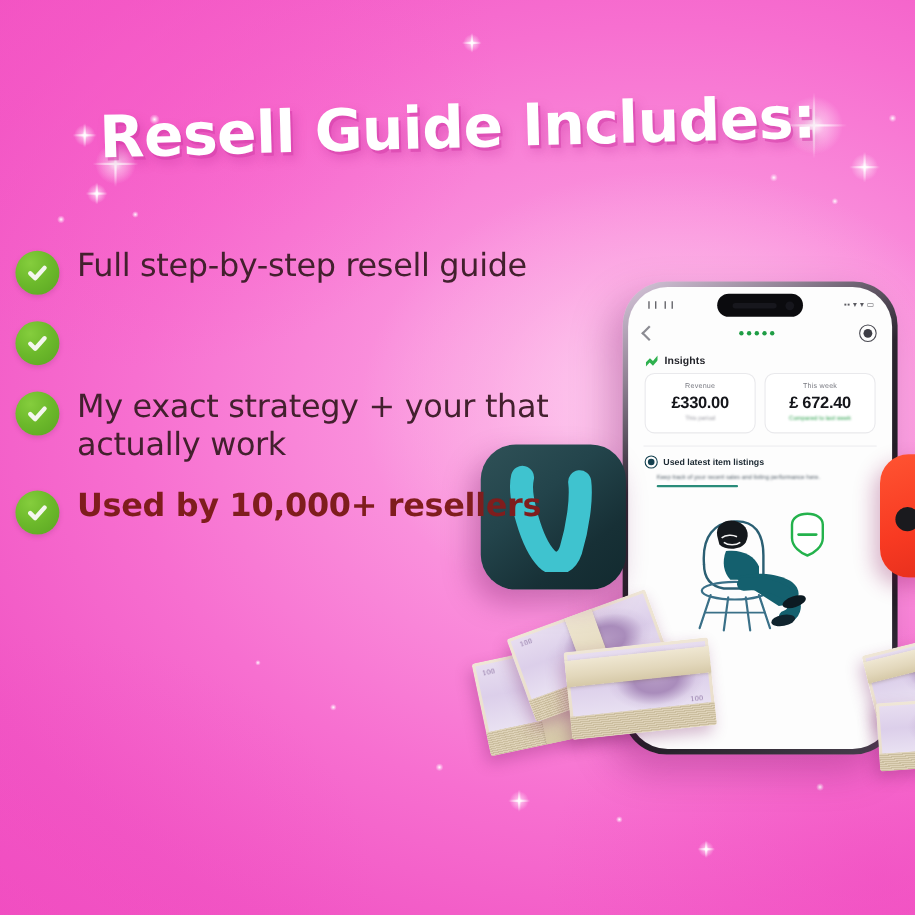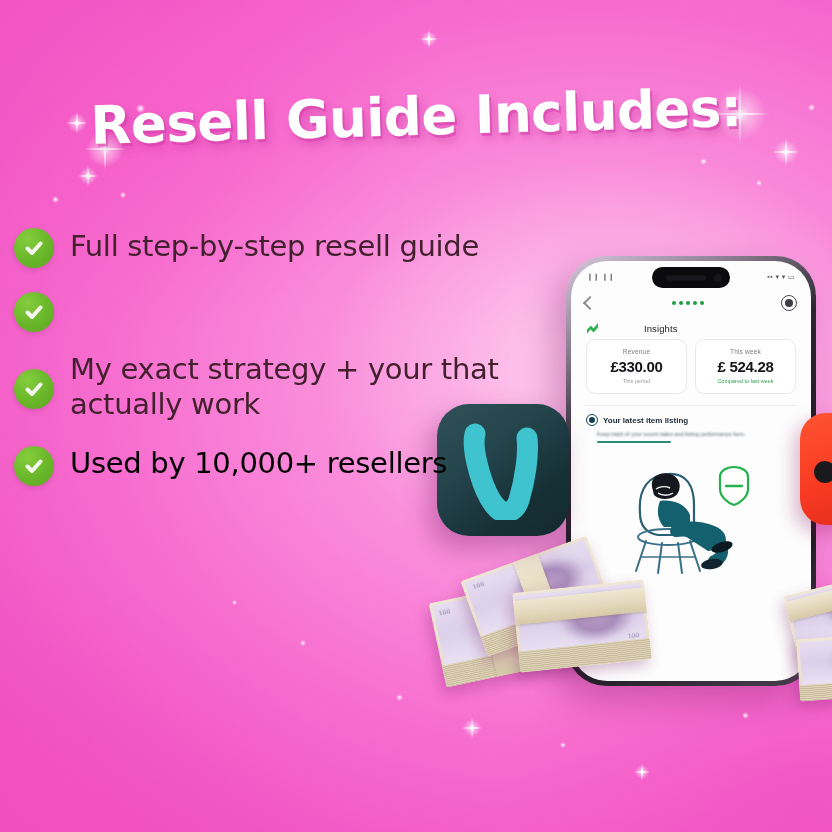--- a/index.html
+++ b/index.html
@@ -72,42 +72,42 @@
   }
 
   
   .bullets {
     position:absolute;
     left:14px; top:224px;
     width:520px;
   }
   .bullet-row {
     display:flex;
-    align-items:center;
+    align-items:flex-start;
     margin-bottom:20px;
   }
   .check {
     flex:0 0 auto;
     width:40px; height:40px;
     margin-right:16px;
     margin-top:4px;
     border-radius:50%;
     background:radial-gradient(circle at 34% 28%, #85cd3d 0%, #6cb92b 48%, #5aa522 100%);
     box-shadow:0 2px 5px rgba(120,40,100,0.22);
     display:flex; align-items:center; justify-content:center;
   }
   .check svg { display:block; }
   .bullet-text {
     font-size:29px;
     line-height:1.2;
     color:#43202e;
     font-family:"DejaVu Sans", sans-serif;
     letter-spacing:-0.3px;
   }
-  .bullet-row.strong .bullet-text { font-weight:normal; color:#000000; }
+  .bullet-row.strong .bullet-text { font-weight:bold; color:#7f1d1d; }
 
   
   .phone {
     position:absolute;
     left:566px; top:256px;
     width:250px; height:430px;
     border-radius:40px;
     background:linear-gradient(150deg,#d9c9dd 0%, #8f8193 16%, #2c2630 34%, #1b171e 70%, #4a4150 100%);
     padding:5px;
     box-shadow:-12px 14px 34px rgba(130,25,105,0.35);
@@ -176,22 +176,22 @@
   .insights-row {
     display:flex; align-items:center; gap:6px;
     padding:8px 16px 5px 16px;
   }
   .insights-ico {
     width:11px; height:11px;
     background:#2fb14f;
     clip-path:polygon(0% 60%, 35% 25%, 60% 48%, 100% 0%, 100% 40%, 60% 86%, 33% 60%, 0% 95%);
   }
   .insights-label {
-    font-size:9.5px; font-weight:normal; color:#23242a;
-    filter:blur(0.35px); letter-spacing:0.1px;margin-left:40px;
+    font-size:9.5px; font-weight:bold; color:#23242a;
+    filter:blur(0.35px); letter-spacing:0.1px;
   }
   .cards {
     display:flex; gap:8px;
     padding:0 15px;
   }
   .card {
     flex:1;
     border:1px solid #e9e9ec;
     border-radius:9px;
     padding:8px 4px 9px 4px;
@@ -410,30 +410,30 @@
       </div>
 
       <div class="cards">
         <div class="card">
           <div class="card-label">Revenue</div>
           <div class="card-value">£330.00</div>
           <div class="card-sub">This period</div>
         </div>
         <div class="card">
           <div class="card-label">This week</div>
-          <div class="card-value">£ 524.28</div>
+          <div class="card-value">£ 672.40</div>
           <div class="card-sub green">Compared to last week</div>
         </div>
       </div>
 
       <div class="divider"></div>
 
       <div class="headline-row">
         <span class="headline-ico"></span>
-        <span class="headline-text">Your latest item listing</span>
+        <span class="headline-text">Used latest item listings</span>
       </div>
       <div class="subline">Keep track of your recent sales and listing performance here.</div>
       <div class="underline"></div>
 
       <div class="illus">
         <svg width="150" height="140" viewBox="0 0 150 140">
 
           <path d="M24 58 C22 32 34 20 52 19 C70 18 78 30 78 50 L78 74" fill="none" stroke="#2b5f73" stroke-width="2.2" stroke-linecap="round"></path>
           <path d="M24 58 C24 70 30 78 42 80 L74 80" fill="none" stroke="#2b5f73" stroke-width="2.2" stroke-linecap="round"></path>
 

